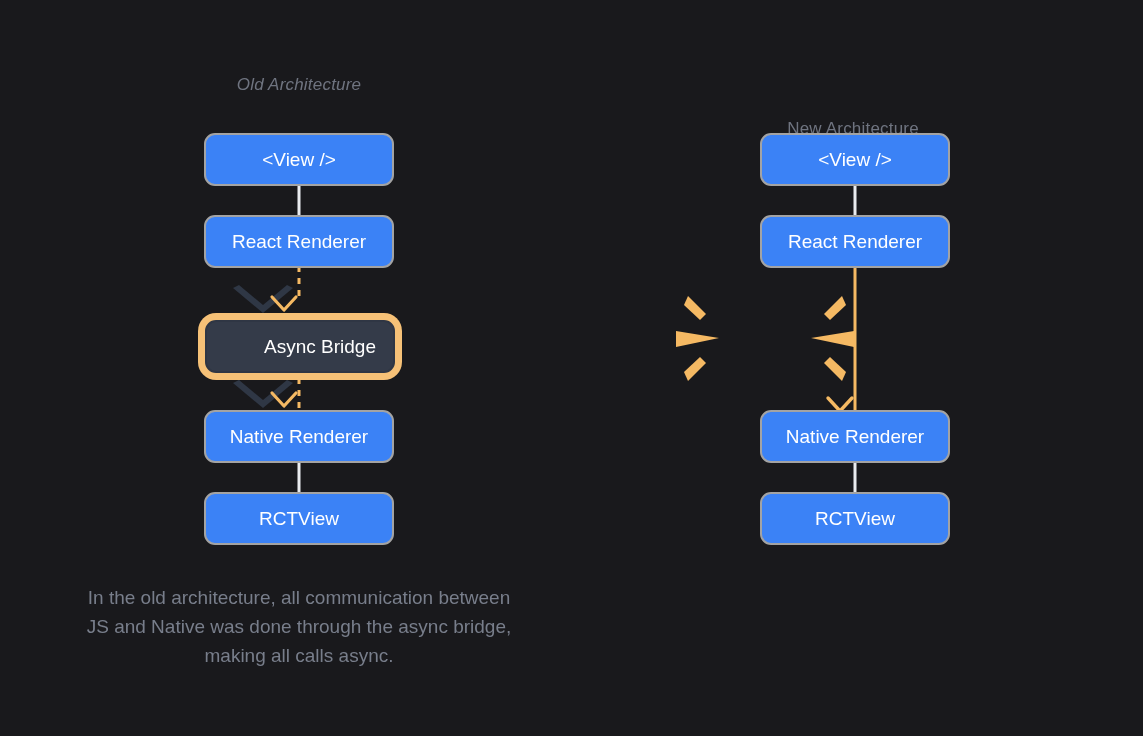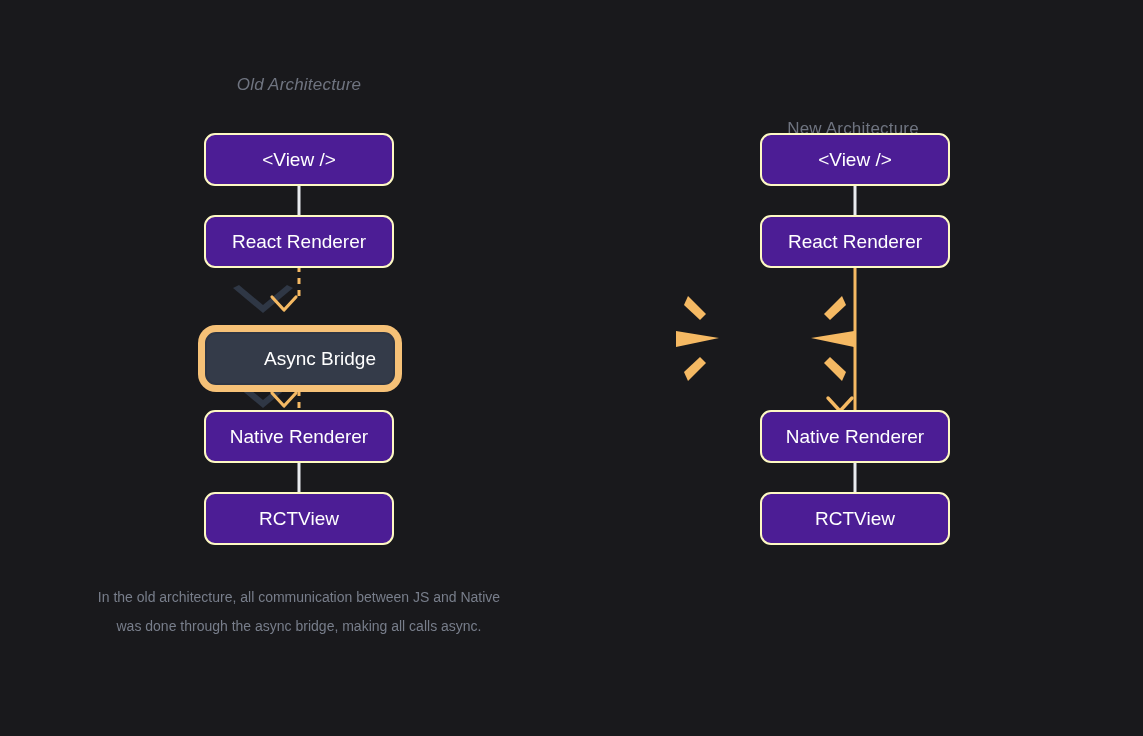--- a/index.html
+++ b/index.html
@@ -36,22 +36,22 @@
     transform: translateX(-50%);
   }
   #heading-old { left: 299px; top: 75px; font-style: italic; }
   #heading-new { left: 853px; top: 81px; margin-top: 38px; }
 
   
   .node {
     position: absolute;
     width: 190px;
     height: 53px;
-    background: #4c1d95;
-    border: 2px solid #fef9c3;
+    background: #3b82f6;
+    border: 2px solid #a3a3a3;
     border-radius: 11px;
     color: #ffffff;
     font-size: 19px;
     display: flex;
     align-items: center;
     justify-content: center;
     white-space: nowrap;
     transform: translateX(-50%);
     z-index: 5;
   }
@@ -117,21 +117,21 @@
     position: absolute;
     transform: translateX(-50%);
     z-index: 2;
     overflow: visible;
   }
 
   
   .caption {
     position: absolute;
     width: 430px;
-    font-size: 14px;
+    font-size: 19px;
     line-height: 29px;
     color: #787e8b;
     text-align: center;
     transform: translateX(-50%);
   }
   #caption-old { left: 299px; top: 583px; }
   #caption-new { left: 845px; top: 583px; }
 </style>
 </head>
 <body>
@@ -163,21 +163,21 @@
   <svg class="arrowhead" style="left:299px; top:391px; width:30px; height:18px; margin-left:-15px;" viewBox="0 0 30 18">
     <path d="M3 2 L15 15 L27 2" fill="none" stroke="#f5b963" stroke-width="3.2" stroke-linecap="round" stroke-linejoin="round"></path>
   </svg>
 
   <div class="connector" style="left:299px; top:462px; height:33px;"></div>
 
   <div class="node" style="left:299px; top:133px;">&lt;View /&gt;</div>
 
   <div class="node" style="left:299px; top:215px;">React Renderer</div>
 
-  <div class="node bridge" style="left:300px; top:332px;padding-left:40px;">Async Bridge</div>
+  <div class="node bridge" style="left:300px; top:320px;padding-left:40px;">Async Bridge</div>
 
   <div class="node" style="left:299px; top:410px;">Native Renderer</div>
 
   <div class="node" style="left:299px; top:492px;">RCTView</div>
 
   <div class="caption" id="caption-old">In the old architecture, all communication between JS and Native was done through the async bridge, making all calls async.</div>
 
   <div class="col-heading" id="heading-new">New Architecture</div>
 
   <div class="connector" style="left:855px; top:184px; height:33px;"></div>

